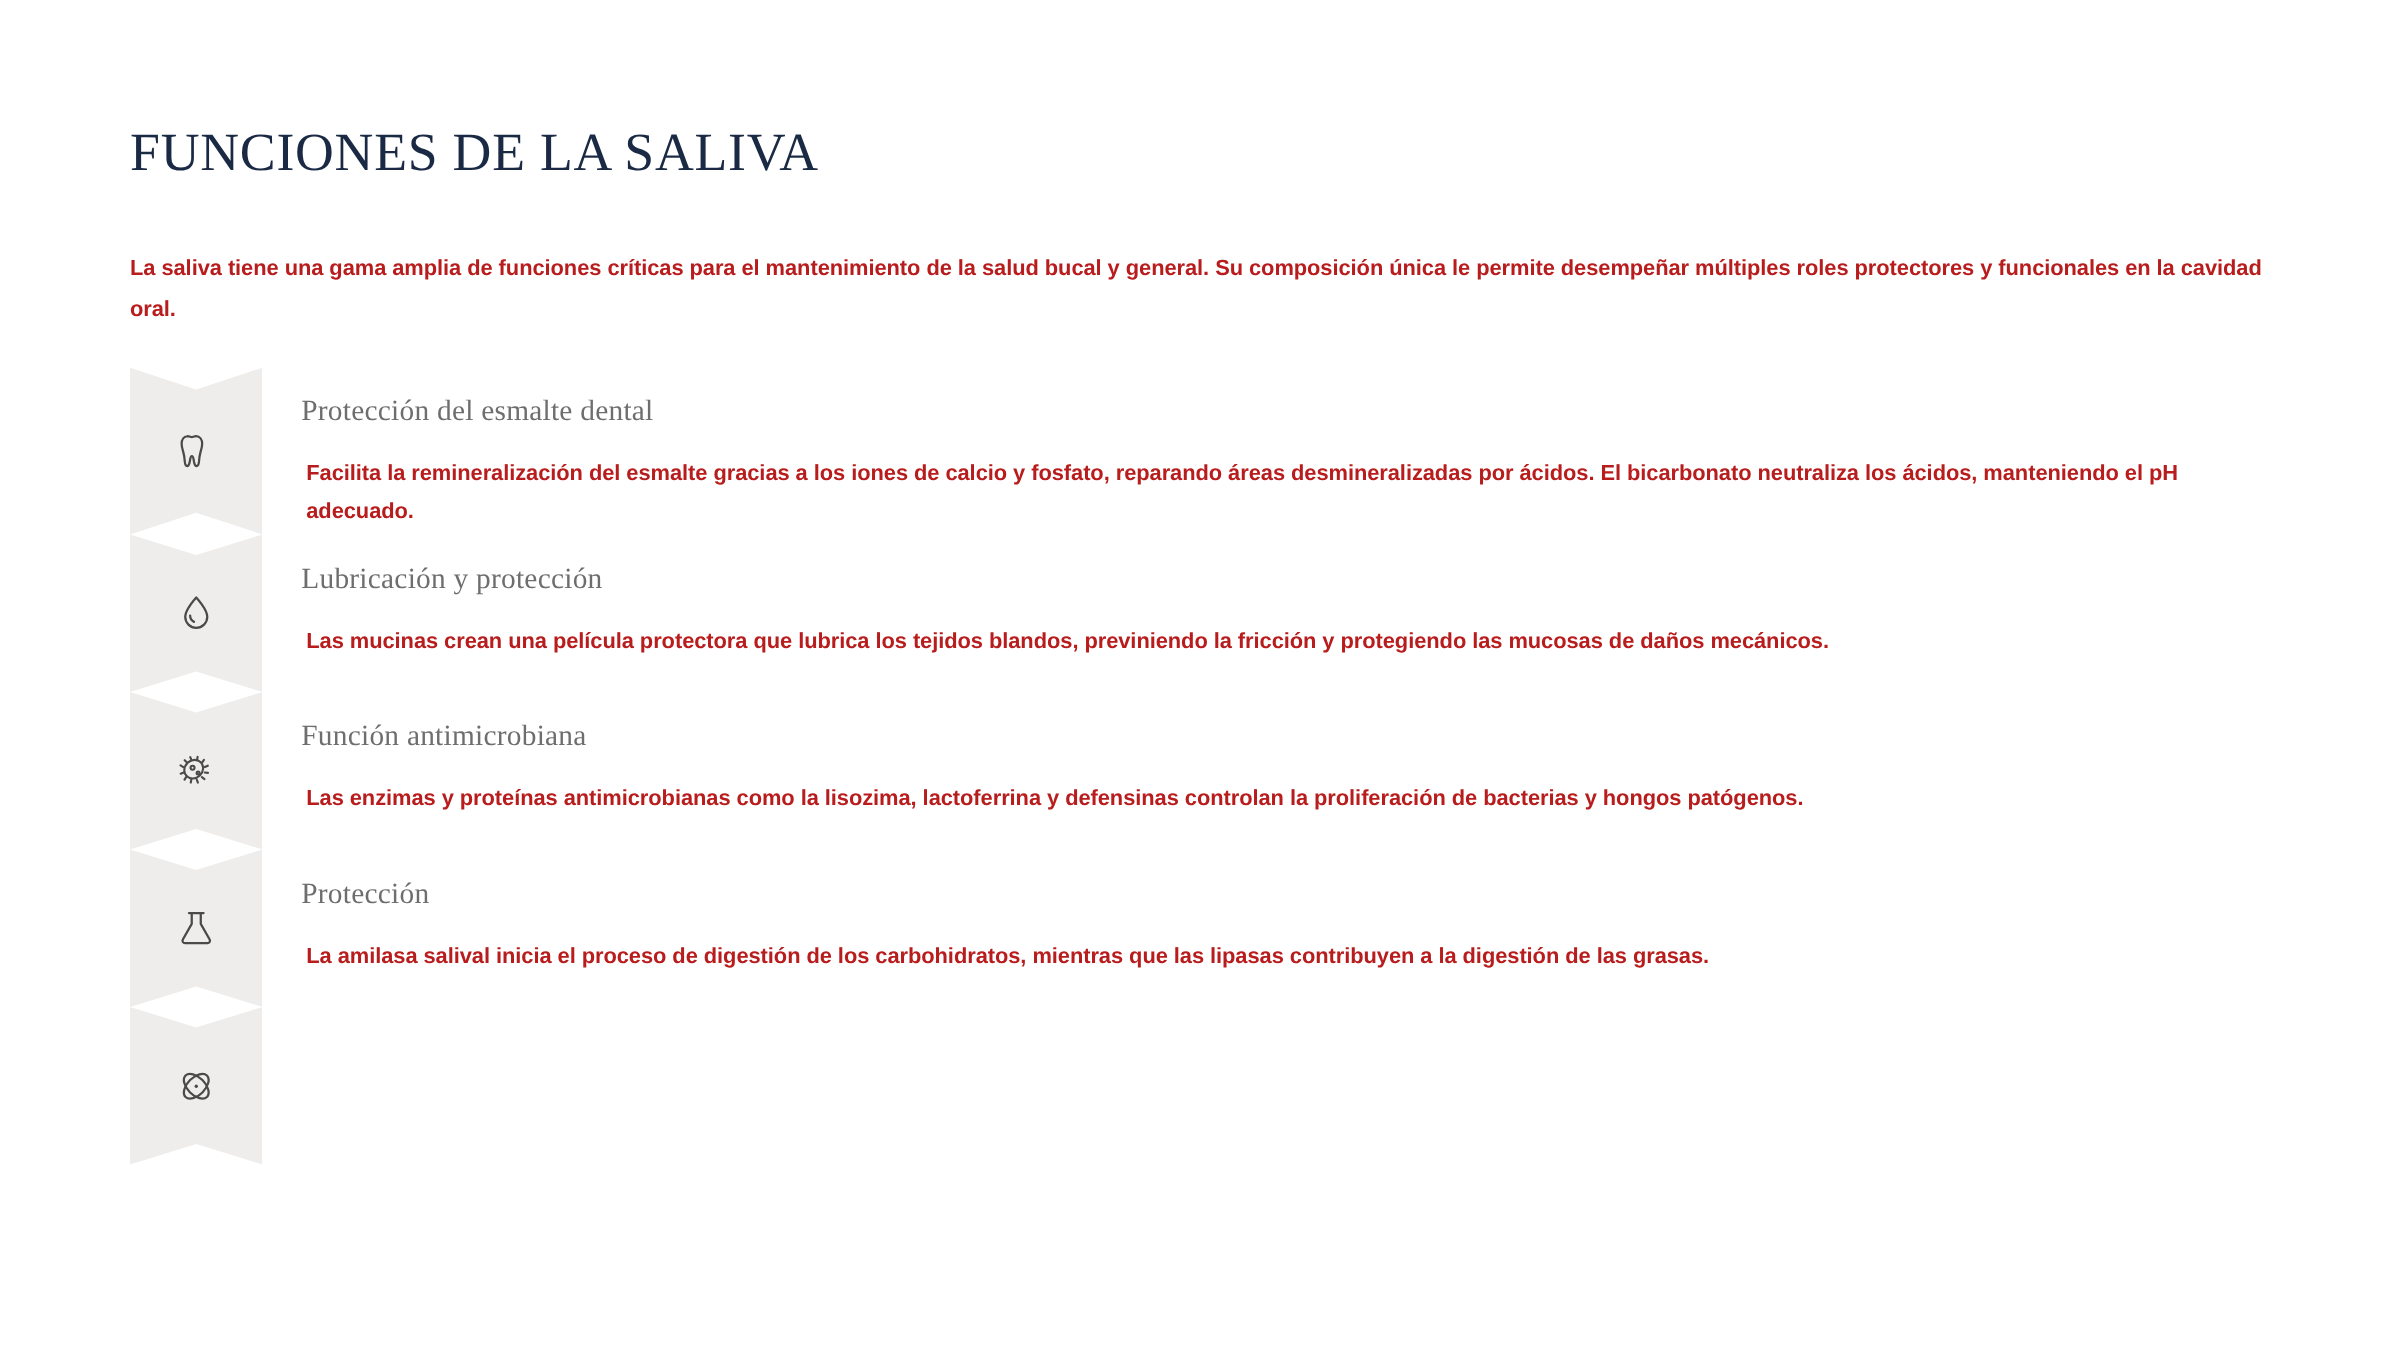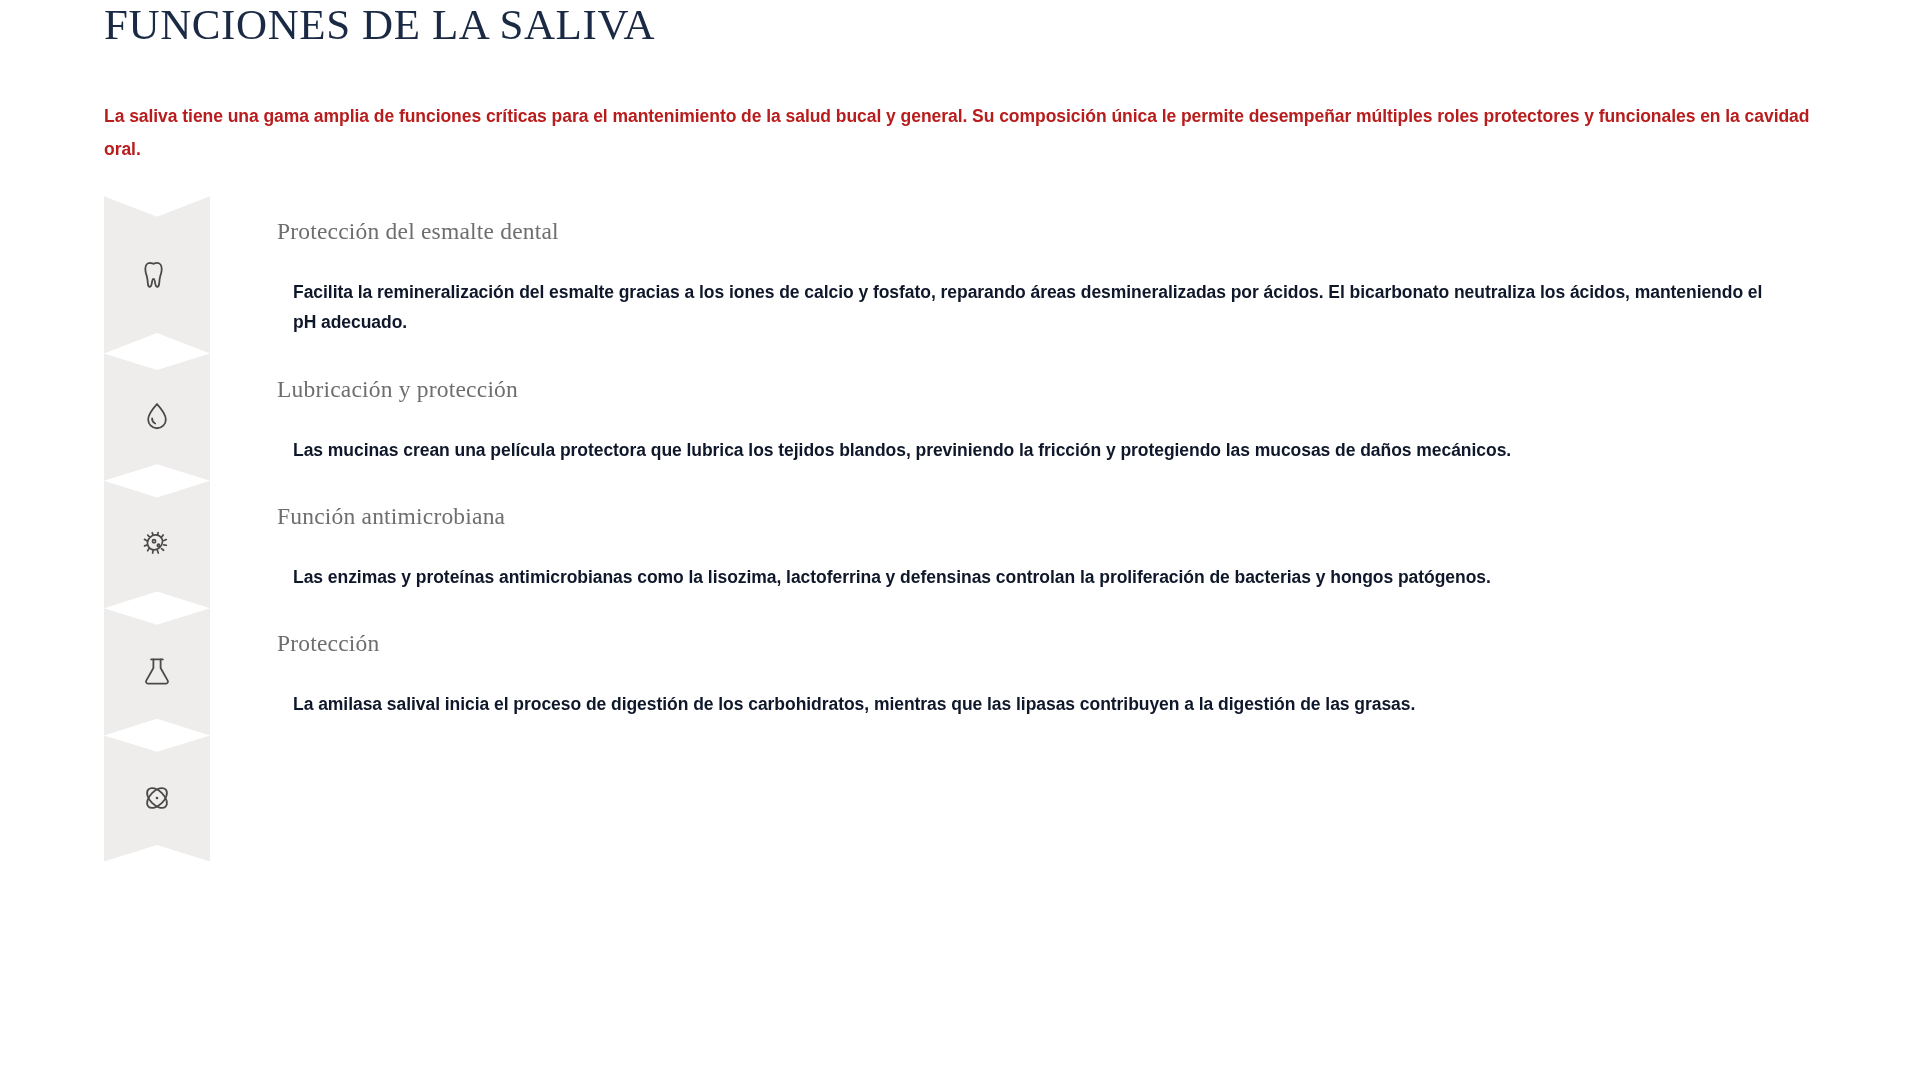--- a/index.html
+++ b/index.html
@@ -20,20 +20,21 @@
     position: relative;
     width: 1920px;
     height: 1080px;
     box-sizing: border-box;
     padding: 0 104px;
   }
 
   
   .page-title {
     margin: 0;
+    padding-top: 98px;
     font-family: "Liberation Serif", "DejaVu Serif", serif;
     font-size: 43px;
     line-height: 1.15;
     font-weight: 400;
     letter-spacing: 0.6px;
     color: #1b2a44;
     white-space: nowrap;
   }
 
   
@@ -53,21 +54,20 @@
     margin: 0;
     padding: 0;
     list-style: none;
     padding-top: 31px;
   }
 
   .function-row {
     display: flex;
     align-items: stretch;
     min-height: 126px;
-    gap: 36px;
   }
 
   
   .badge {
     position: relative;
     flex: 0 0 106px;
     width: 106px;
     background: #efedec;
     display: flex;
     align-items: center;
@@ -98,27 +98,27 @@
   .function-title {
     margin: 0;
     font-family: "Liberation Serif", "DejaVu Serif", serif;
     font-size: 23.5px;
     font-weight: 400;
     line-height: 1.2;
     color: #6e6e6e;
     letter-spacing: 0.2px;
   }
   .function-desc {
-    margin: 16px;
+    margin: 4px;
     padding-top: 16px;
     max-width: 1640px;
     font-size: 17.5px;
     font-weight: bold;
     line-height: 1.72;
-    color: #0f172a;
+    color: #b91c1c;
     letter-spacing: -0.05px;
   }
 </style>
 </head>
 <body>
 
 <div class="page">
 
   <h1 class="page-title">FUNCIONES DE LA SALIVA</h1>
 

